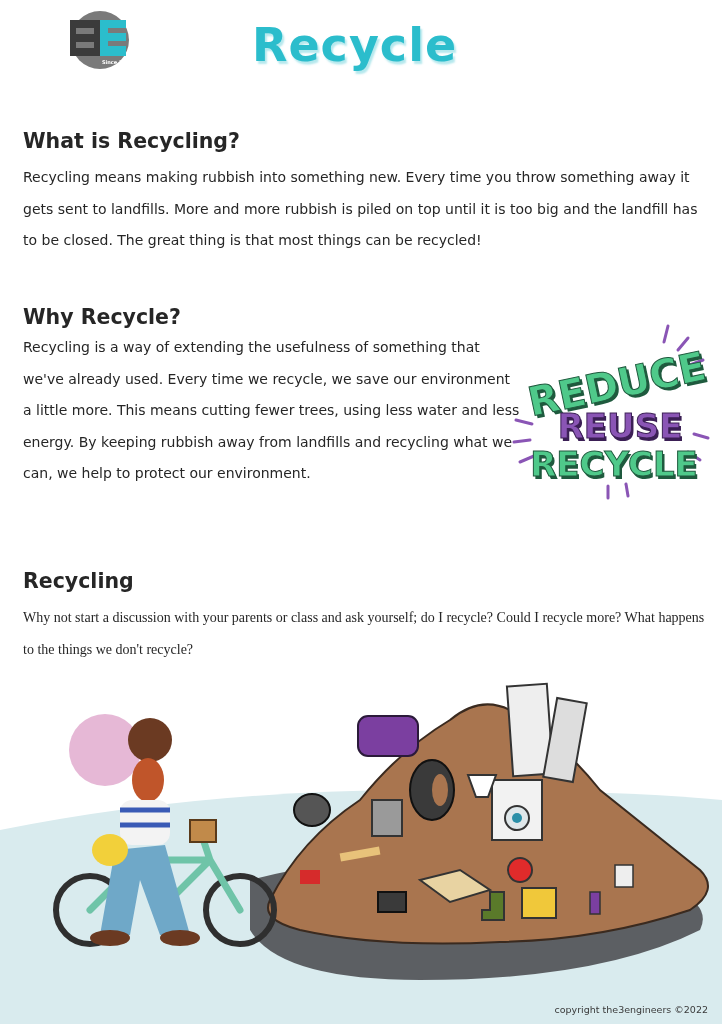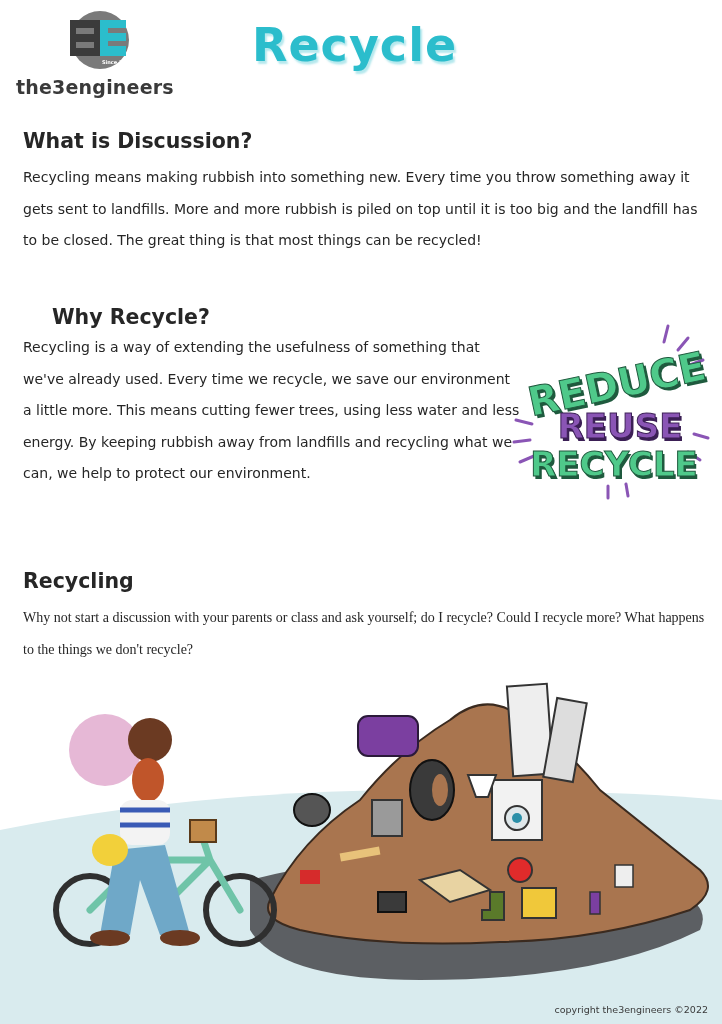--- a/index.html
+++ b/index.html
@@ -26,21 +26,21 @@
     .heading {
       position: absolute; left: 23px; font-weight: bold; font-size: 20.5px; color: #262626;
       font-family: "DejaVu Sans", sans-serif;
     }
     .para {
       position: absolute; left: 23px; font-size: 14px; line-height: 31.5px; color: #262626;
       font-family: "DejaVu Sans", sans-serif; margin: 0;
     }
     .h1 { top: 129px; }
     .p1 { top: 162px; width: 690px; }
-    .h2 { top: 305px; margin-left: 29px; }
+    .h2 { top: 305px; }
     .p2 { top: 332px; width: 500px; }
     .h3 { top: 569px; }
     .p3 { top: 602px; width: 690px; font-family: Liberation Serif, serif; }
 
     .badge { position: absolute; left: 508px; top: 320px; width: 210px; height: 180px; }
 
     .scene { position: absolute; left: 0; top: 680px; width: 722px; height: 344px; }
     .copyright {
       position: absolute; right: 14px; bottom: 9px; font-size: 9.5px; color: #3a3a3a;
       font-family: "DejaVu Sans", sans-serif;
@@ -53,26 +53,25 @@
   <svg class="logo-badge" viewBox="0 0 70 64">
     <circle cx="38" cy="30" r="29" fill="#7a7a7a"></circle>
     <rect x="8" y="10" width="30" height="36" fill="#3b3b3b"></rect>
     <rect x="14" y="18" width="18" height="6" fill="#7a7a7a"></rect>
     <rect x="14" y="32" width="18" height="6" fill="#7a7a7a"></rect>
     <rect x="38" y="10" width="26" height="36" fill="#2bbdcc"></rect>
     <rect x="46" y="18" width="18" height="5" fill="#7a7a7a"></rect>
     <rect x="46" y="31" width="18" height="5" fill="#7a7a7a"></rect>
     <text x="40" y="54" font-size="5" fill="#ffffff" font-family="DejaVu Sans, sans-serif" font-weight="bold">Since 2019</text>
   </svg>
-  <div class="logo-word">the3engineers</div>
 </div>
 
 <div class="title">Recycle</div>
 
-<div class="heading h1">What is Discussion?</div>
+<div class="heading h1">What is Recycling?</div>
 <p class="para p1">Recycling means making rubbish into something new. Every time you throw something away it gets sent to landfills. More and more rubbish is piled on top until it is too big and the landfill has to be closed. The great thing is that most things can be recycled!</p>
 
 <div class="heading h2">Why Recycle?</div>
 <p class="para p2">Recycling is a way of extending the usefulness of something that we've already used. Every time we recycle, we save our environment a little more. This means cutting fewer trees, using less water and less energy. By keeping rubbish away from landfills and recycling what we can, we help to protect our environment.</p>
 
 <div class="heading h3">Recycling</div>
 <p class="para p3">Why not start a discussion with your parents or class and ask yourself; do I recycle? Could I recycle more? What happens to the things we don't recycle?</p>
 
 <svg class="badge" viewBox="0 0 210 180">
   <g stroke="#8a55b5" stroke-width="3" stroke-linecap="round">

